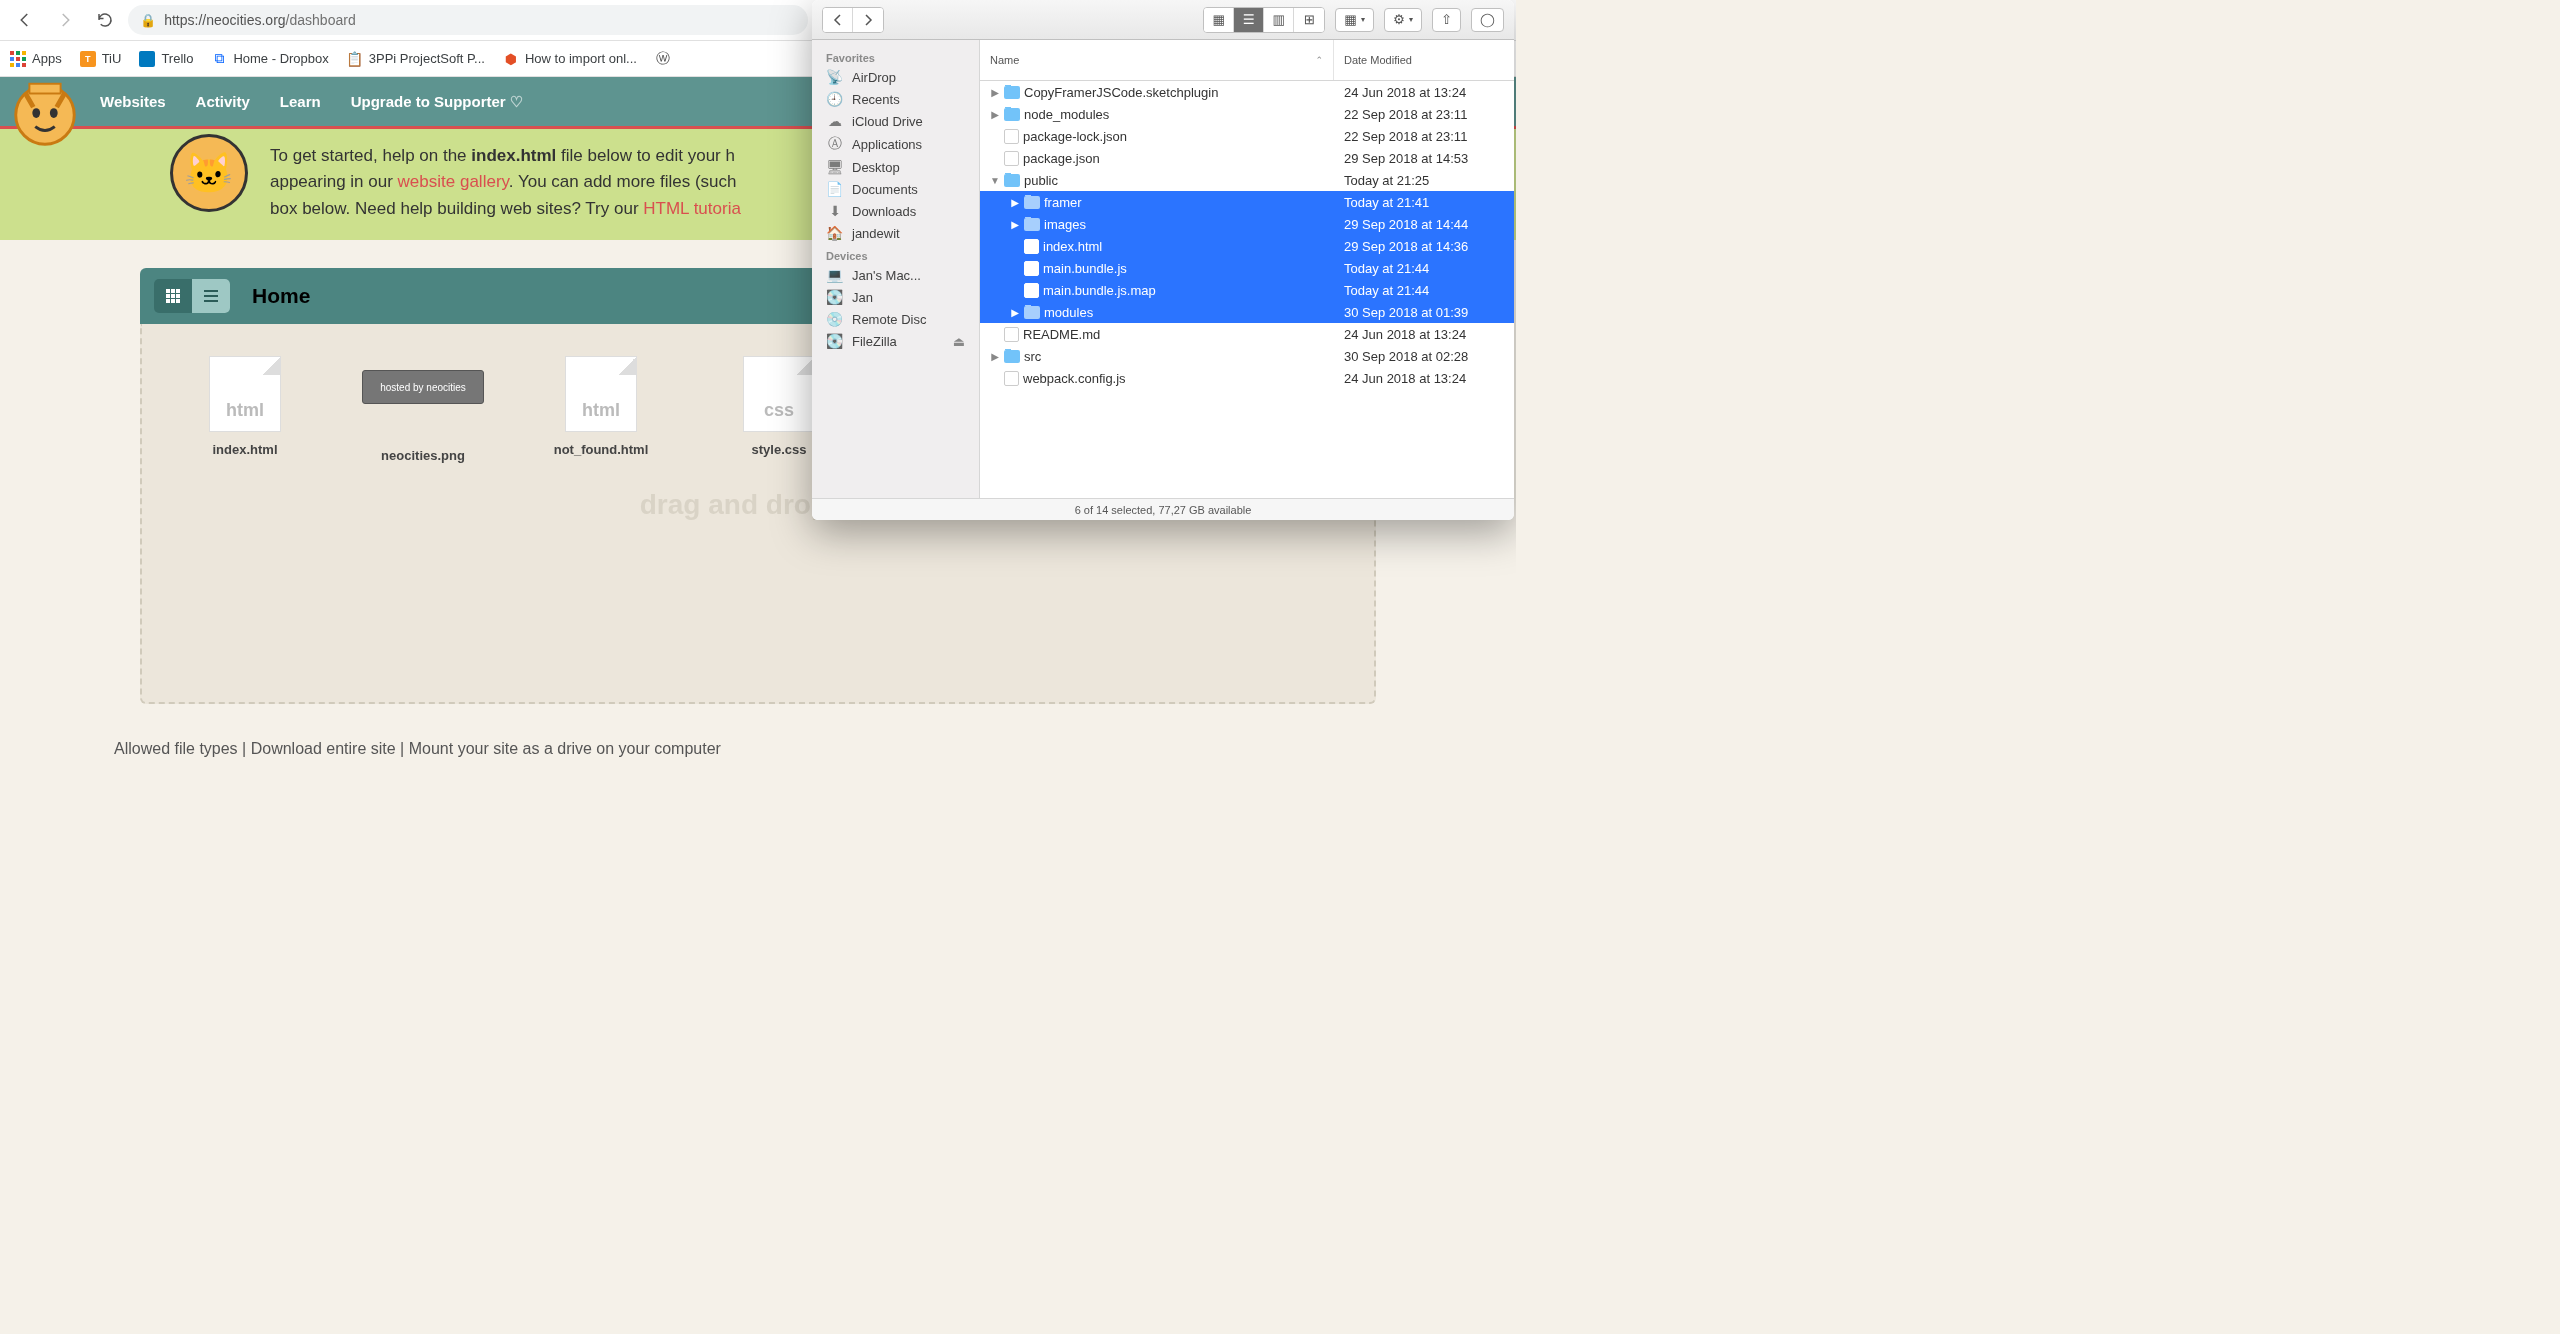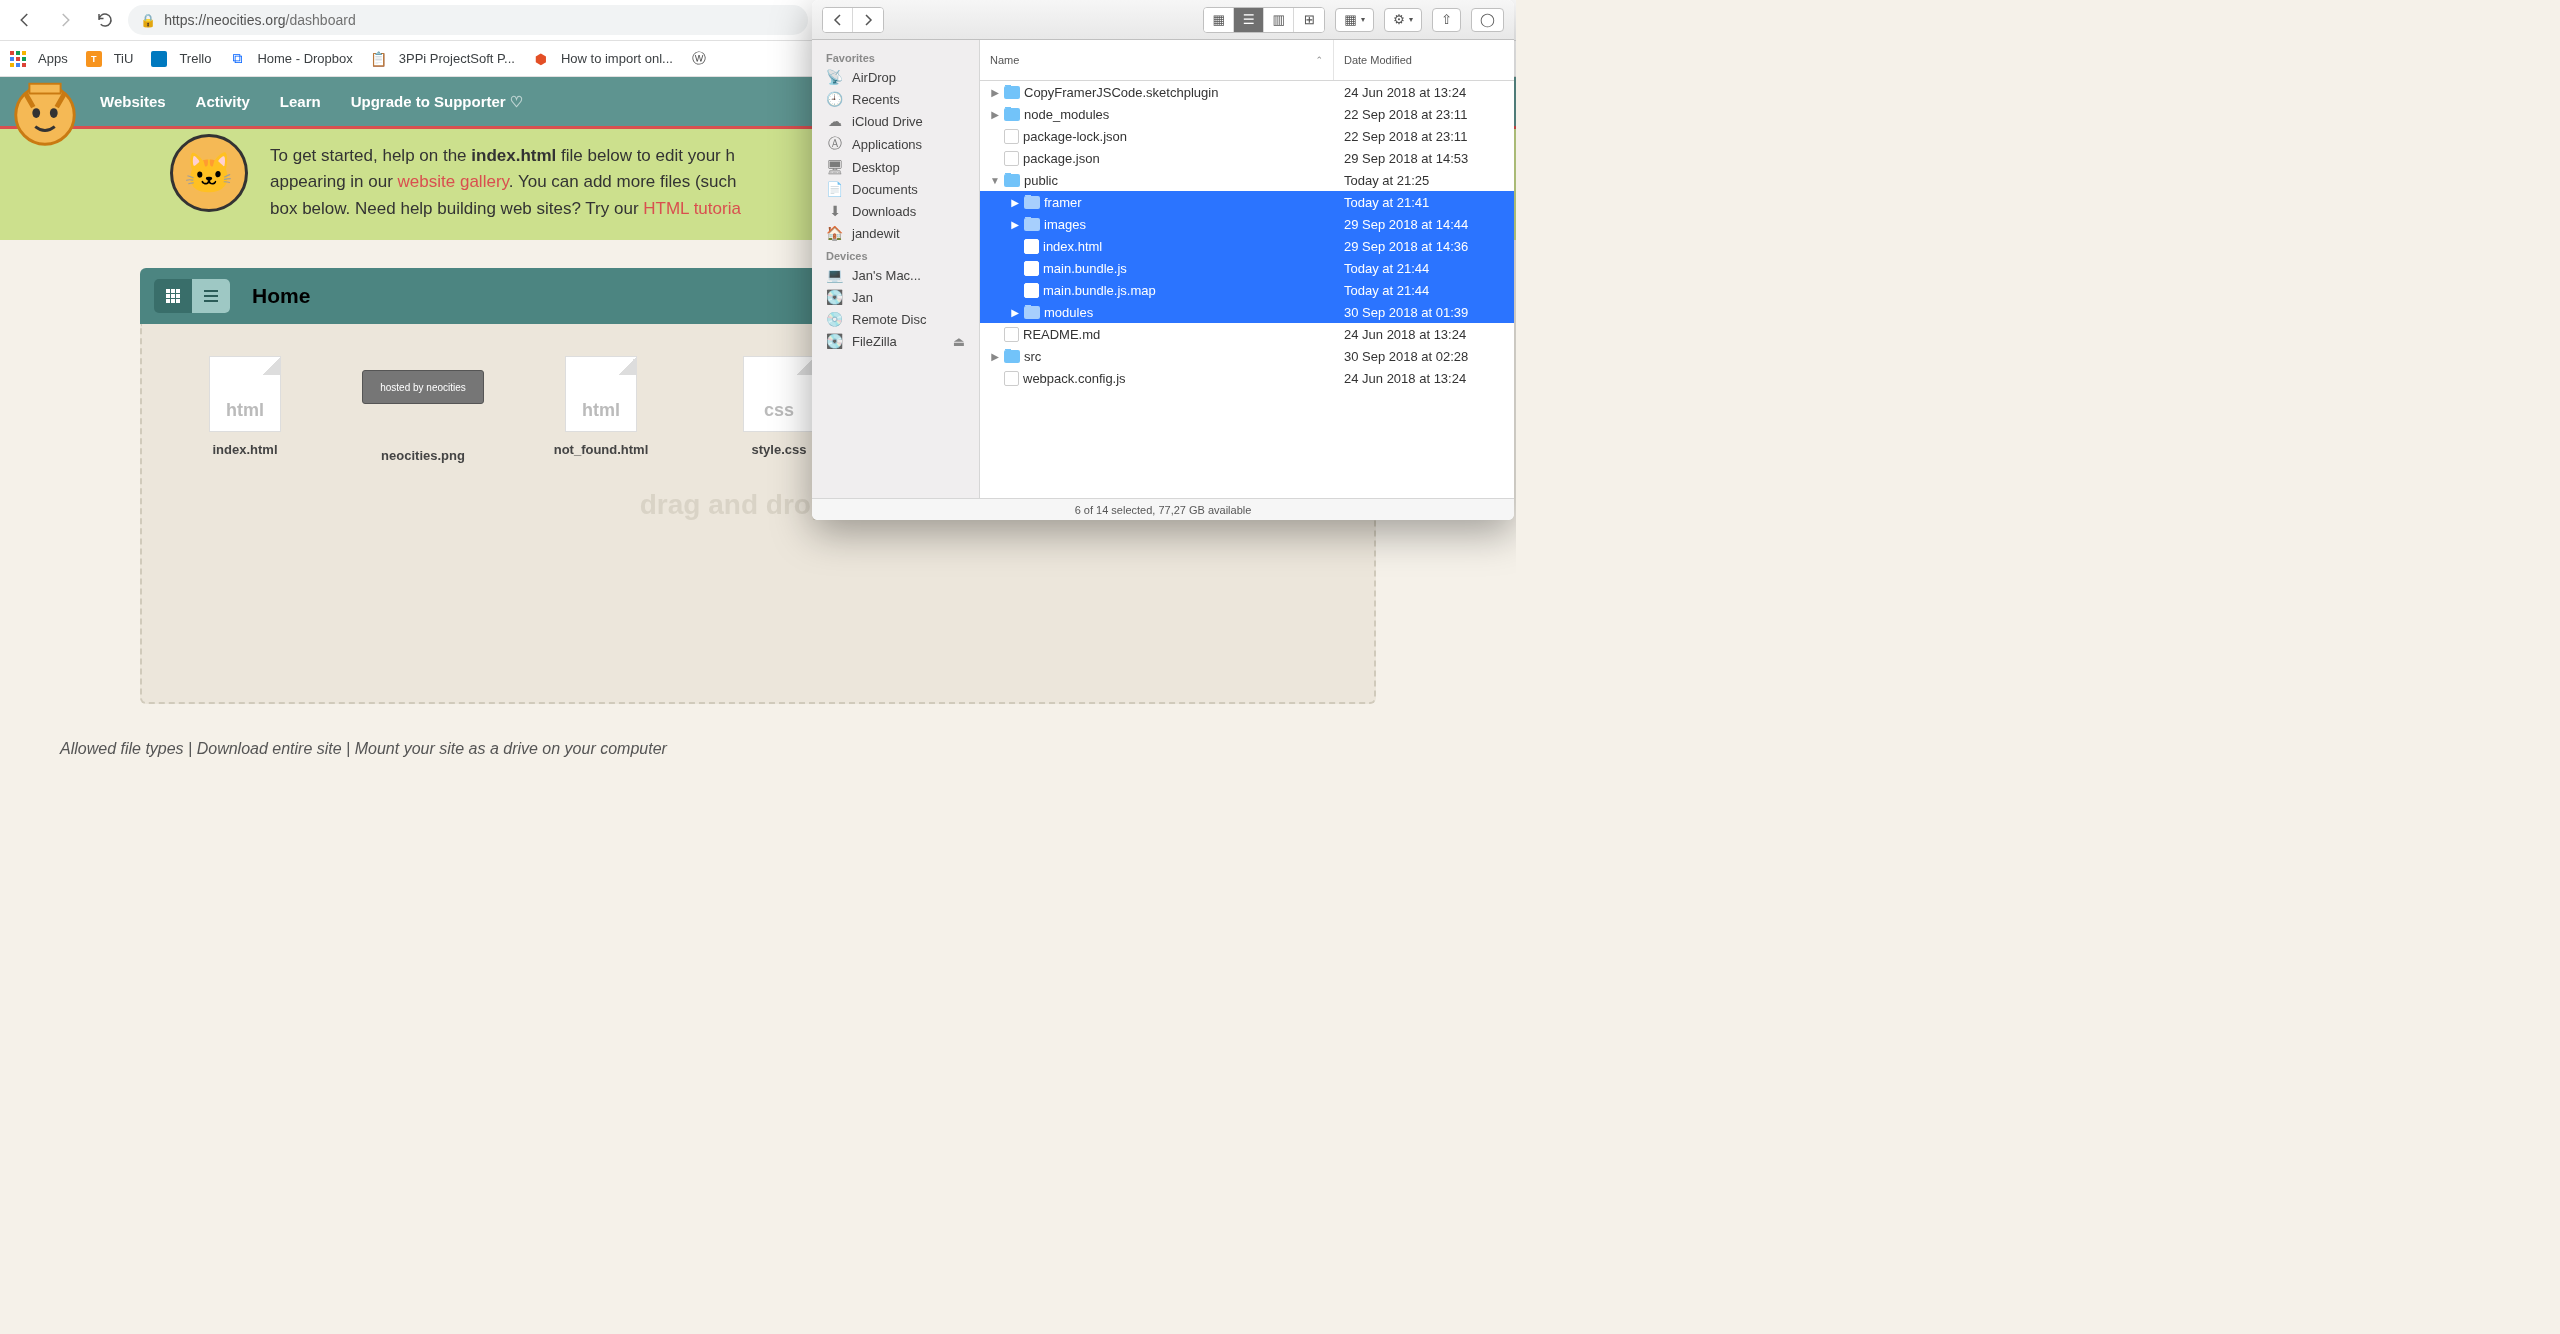--- a/index.html
+++ b/index.html
@@ -8,21 +8,21 @@
 
 .browser-toolbar { height: 41px; background: #fff; display: flex; align-items: center; padding: 0 8px; gap: 6px; border-bottom: 1px solid #e0e0e0; }
 .nav-btn { width: 34px; height: 30px; display: flex; align-items: center; justify-content: center; font-size: 18px; color: #555; border-radius: 4px; cursor: pointer; }
 .nav-btn.disabled { color: #bbb; }
 .addr-bar { flex: 1; height: 30px; background: #f1f3f4; border-radius: 15px; display: flex; align-items: center; padding: 0 12px; gap: 8px; font-size: 14px; color: #202124; max-width: 680px; }
 .lock-icon { color: #5f6368; font-size: 13px; }
 .url-host { color: #535353; }
 .url-path { color: #707070; }
 
 .bookmarks-bar { height: 36px; background: #fff; display: flex; align-items: center; padding: 0 10px; gap: 18px; border-bottom: 1px solid #e0e0e0; font-size: 13px; color: #3c4043; }
-.bookmark { display: flex; align-items: center; gap: 12px; cursor: pointer; }
+.bookmark { display: flex; align-items: center; gap: 6px; cursor: pointer; }
 .bm-icon { width: 16px; height: 16px; display: inline-flex; align-items: center; justify-content: center; font-size: 14px; }
 .apps-icon { display: grid; grid-template-columns: repeat(3,4px); grid-template-rows: repeat(3,4px); gap: 2px; }
 .apps-icon span { background: #db4437; width:4px; height:4px; }
 .apps-icon span:nth-child(2){background:#0f9d58;}
 .apps-icon span:nth-child(3){background:#f4b400;}
 .apps-icon span:nth-child(4){background:#4285f4;}
 .apps-icon span:nth-child(5){background:#db4437;}
 .apps-icon span:nth-child(6){background:#0f9d58;}
 .apps-icon span:nth-child(7){background:#f4b400;}
 .apps-icon span:nth-child(8){background:#4285f4;}
@@ -49,21 +49,21 @@
 .dropzone { background: #ece6db; border: 2px dashed #d0cabb; border-top: none; border-radius: 0 0 6px 6px; min-height: 380px; padding: 32px 48px; position: relative; }
 .files-row { display: flex; gap: 68px; }
 .file-item { display: flex; flex-direction: column; align-items: center; width: 110px; cursor: pointer; }
 .file-icon { width: 72px; height: 76px; background: #fff; border: 1px solid #ddd; position: relative; display: flex; align-items: flex-end; justify-content: center; padding-bottom: 10px; margin-bottom: 10px; }
 .file-icon::before { content: ""; position: absolute; top: 0; right: 0; width: 18px; height: 18px; background: linear-gradient(135deg, #fff 50%, #ddd 50%); }
 .file-ext { color: #bbb; font-weight: 700; font-size: 18px; }
 .file-label { font-size: 13px; color: #444; font-weight: 700; }
 .thumb-img { width: 122px; height: 34px; background: #767676; border: 1px solid #555; color: #fff; font-size: 10px; display: flex; align-items: center; justify-content:center; border-radius: 3px; margin-bottom: 44px; margin-top: 14px; }
 .drop-hint { position: absolute; left: 50%; top: 48%; transform: translate(-50%,-50%); color: #d9d3c6; font-size: 28px; font-weight: 700; white-space: nowrap; }
 
-.footer-links { padding: 26px 60px; font-size: 16px; color: #555; font-style: italic; }
+.footer-links { padding: 26px 114px; font-size: 16px; color: #555; }
 .footer-links a { color: #555; text-decoration: none; }
 
 
 .finder { position: absolute; top: 0; left: 812px; width: 702px; height: 520px; background: #fff; border-radius: 6px; box-shadow: 0 12px 40px rgba(0,0,0,0.35); display: flex; flex-direction: column; overflow: hidden; font-size: 13px; }
 .finder-titlebar { height: 24px; background: linear-gradient(#f6f6f6,#e8e8e8); display: flex; align-items: center; padding: 0 10px; position: relative; border-bottom: 1px solid #d0d0d0; }
 .traffic { display: flex; gap: 8px; }
 .traffic span { width: 12px; height: 12px; border-radius: 50%; }
 .tl-close { background: #ff5f57; }
 .tl-min { background: #ffbd2e; }
 .tl-max { background: #28c940; }

